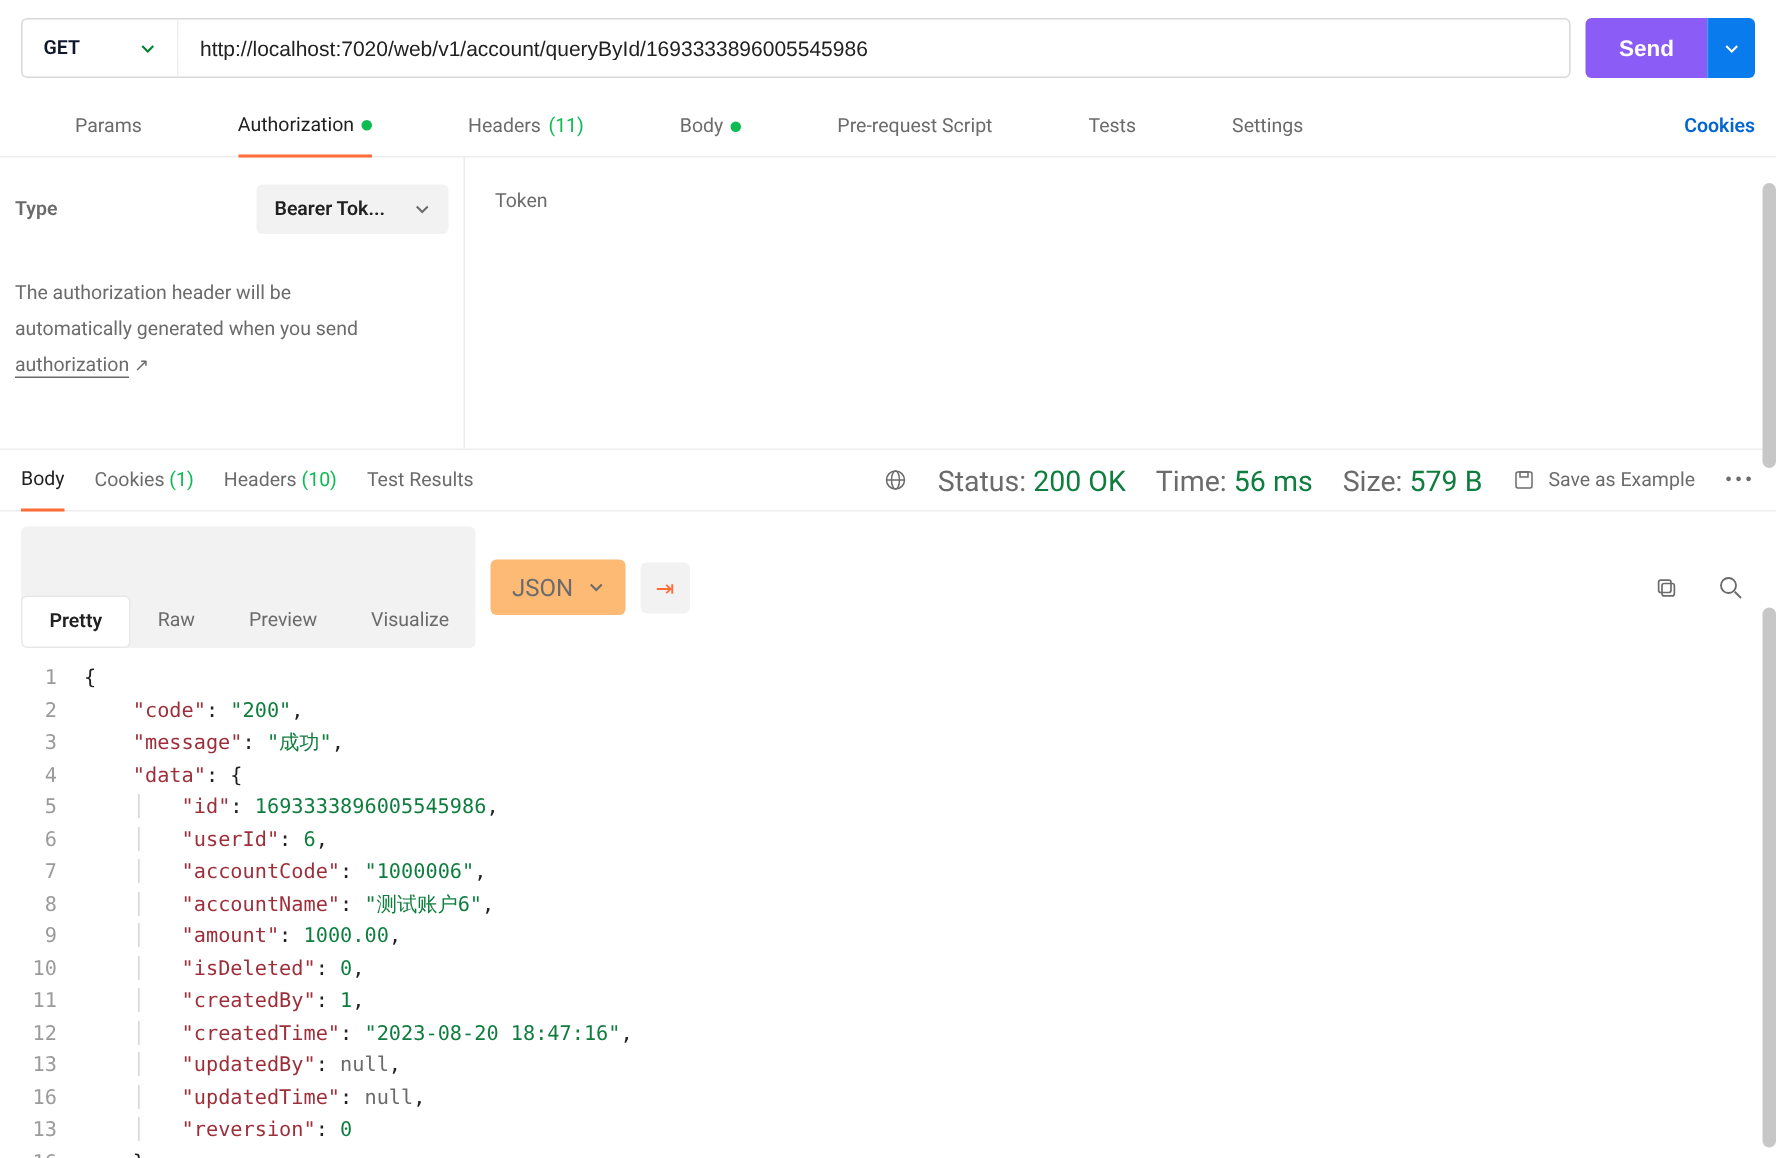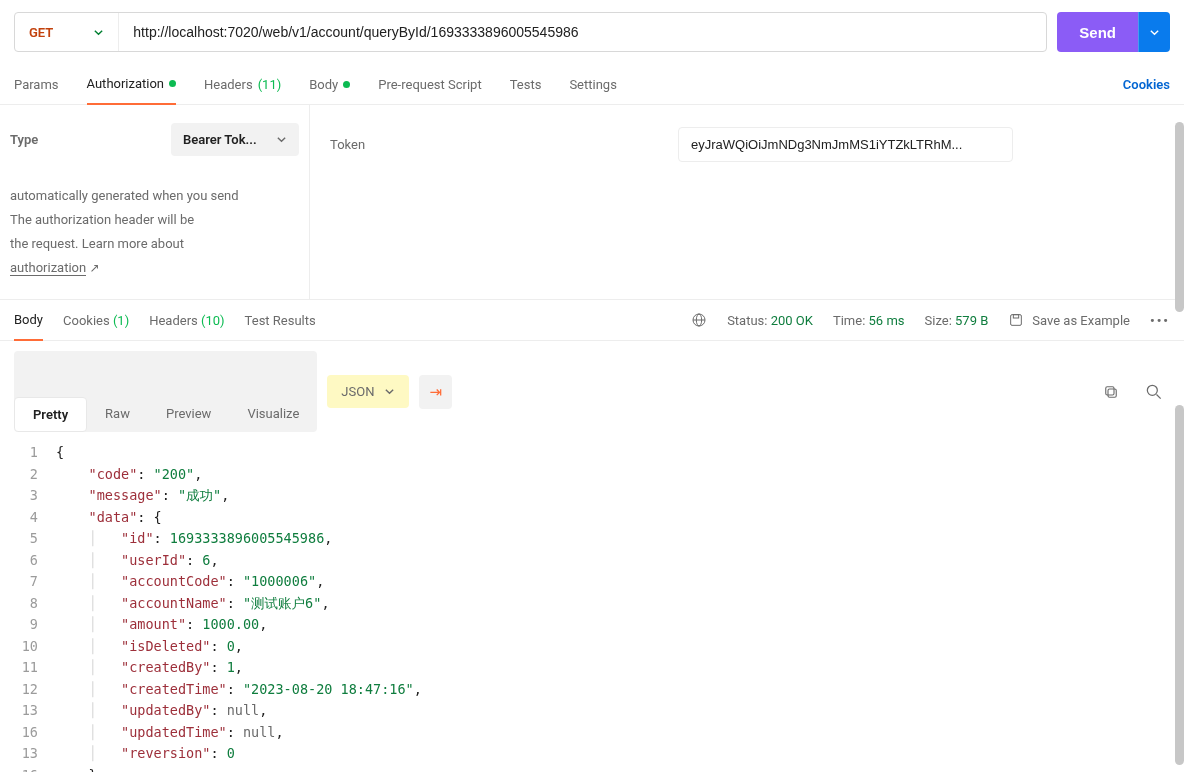--- a/index.html
+++ b/index.html
@@ -1,28 +1,28 @@
 <!DOCTYPE html>
 <html><head>
 <meta charset="utf-8">
 <style>
   *{margin:0;padding:0;box-sizing:border-box;}
   body{font-family:-apple-system,BlinkMacSystemFont,"Segoe UI",Roboto,sans-serif;font-size:13px;color:#212121;background:#fff;width:1184px;height:772px;overflow:hidden;position:relative;}
   .request-bar{display:flex;gap:10px;padding:12px 14px 12px 14px;align-items:center;}
   .method-url{display:flex;flex:1;border:1px solid #d8d8d8;border-radius:4px;height:40px;align-items:center;}
-  .method-select{display:flex;align-items:center;gap:40px;padding:0 14px;color:#c2410c;font-weight:600;border-right:1px solid #ededed;height:100%;cursor:pointer;font-size:13px;}
+  .method-select{display:flex;align-items:center;gap:40px;padding:0 14px;color:#0f172a;font-weight:600;border-right:1px solid #ededed;height:100%;cursor:pointer;font-size:13px;}
   .method-select svg{width:11px;height:11px;}
   .url-input{flex:1;border:none;outline:none;padding:0 14px;font-size:14px;color:#212121;}
   .send-group{display:flex;}
   .send-btn{background:#8b5cf6;color:#fff;border:none;padding:0 22px;height:40px;font-size:15px;font-weight:600;border-radius:4px 0 0 4px;cursor:pointer;}
   .send-dd{background:#097bed;color:#fff;border:none;border-left:1px solid rgba(255,255,255,.25);width:32px;height:40px;border-radius:0 4px 4px 0;cursor:pointer;display:flex;align-items:center;justify-content:center;}
   .send-dd svg{width:11px;height:11px;}
 
   .req-tabs{display:flex;align-items:center;padding:0 14px;gap:28px;border-bottom:1px solid #ededed;}
-  .req-tab{padding:12px 0;color:#6b6b6b;cursor:pointer;display:flex;align-items:center;gap:5px;font-size:13px;}
+  .req-tab{padding:12px 0;color:#6b6b6b;cursor:pointer;display:flex;align-items:center;gap:5px;font-size:13px;margin-left:36px;}
   .req-tab.active{color:#212121;border-bottom:2px solid #ff6c37;margin-bottom:-1px;}
   .dot{width:7px;height:7px;border-radius:50%;background:#0cbb52;display:inline-block;}
   .count{color:#0cbb52;}
   .spacer{flex:1;}
   .cookies-link{color:#0265d2;font-weight:600;cursor:pointer;}
 
   .auth-panel{display:flex;height:195px;border-bottom:1px solid #ededed;}
   .auth-left{width:310px;border-right:1px solid #ededed;padding:18px 10px;}
   .auth-row{display:flex;align-items:center;justify-content:space-between;}
   .auth-label{color:#6b6b6b;font-weight:600;}
@@ -32,31 +32,31 @@
   .auth-help .link{color:#6b6b6b;border-bottom:1px solid #6b6b6b;}
   .ext-icon{font-size:12px;}
   .auth-right{flex:1;padding:22px 20px;}
   .token-row{display:flex;align-items:center;gap:8px;}
   .token-label{color:#6b6b6b;width:340px;}
   .token-input{border:1px solid #ededed;border-radius:4px;padding:9px 12px;font-size:13px;width:335px;background:#fff;color:#212121;}
 
   .resp-bar{display:flex;align-items:center;padding:0 14px;gap:20px;border-bottom:1px solid #ededed;}
   .resp-tab{padding:12px 0;color:#6b6b6b;cursor:pointer;}
   .resp-tab.active{color:#212121;border-bottom:2px solid #ff6c37;margin-bottom:-1px;}
-  .resp-meta{color:#6b6b6b;font-size:13px;}
+  .resp-meta{color:#6b6b6b;font-size:19px;}
   .resp-meta .ok{color:#0f7d3e;}
   .globe{width:16px;height:16px;}
   .save-ex{display:flex;align-items:center;gap:8px;color:#6b6b6b;cursor:pointer;}
   .more-dots{letter-spacing:2px;color:#6b6b6b;cursor:pointer;font-weight:700;}
 
   .viewer-bar{display:flex;align-items:center;padding:10px 14px;gap:10px;}
   .view-tabs{display:flex;background:#f2f2f2;border-radius:4px;overflow:hidden;}
   .view-tab{padding:9px 18px;color:#6b6b6b;cursor:pointer;font-size:13px;margin-top:46px;}
   .view-tab.active{background:#fff;color:#212121;font-weight:600;border:1px solid #e8e8e8;border-radius:4px;}
-  .fmt-dd{background:#fef9c3;border-radius:4px;padding:9px 14px;display:flex;align-items:center;gap:10px;cursor:pointer;color:#6b6b6b;font-size:13px;}
+  .fmt-dd{background:#fdba74;border-radius:4px;padding:9px 14px;display:flex;align-items:center;gap:10px;cursor:pointer;color:#6b6b6b;font-size:16px;}
   .fmt-dd svg{width:11px;height:11px;}
   .wrap-btn{background:#f2f2f2;border-radius:4px;padding:8px 10px;cursor:pointer;}
   .wrap-icon{color:#ff6c37;font-size:15px;}
   .icon-btn{color:#6b6b6b;cursor:pointer;}
 
   .json-viewer{font-family:"SF Mono",Menlo,Consolas,monospace;font-size:13.5px;line-height:21.5px;padding:0 0 10px 0;}
   .json-line{display:flex;}
   .gutter{width:56px;text-align:right;padding-right:18px;color:#9b9b9b;user-select:none;}
   .code{white-space:pre;}
   .k{color:#9d2f3a;}
@@ -122,31 +122,29 @@
     <div class="auth-row">
       <span class="auth-label">Type</span>
       <div class="type-dd">
         <span>Bearer Tok...</span>
         <svg viewBox="0 0 12 12">
             <polyline class="chevron" points="2,4 6,8 10,4"></polyline>
           </svg>
       </div>
     </div>
     <div class="auth-help">
+      <div>The authorization header will be</div>
       <div>automatically generated when you send</div>
-      <div>The authorization header will be</div>
-      <div>the request. Learn more about</div>
       <span class="link">authorization</span>
       <span class="ext-icon"> ↗</span>
     </div>
   </div>
   <div class="auth-right">
     <div class="token-row">
       <span class="token-label">Token</span>
-      <input class="token-input" value="eyJraWQiOiJmNDg3NmJmMS1iYTZkLTRhM..." style="">
     </div>
   </div>
 </div>
 
 <div class="resp-bar">
   <div class="resp-tab active">Body</div>
   <div class="resp-tab">
     <span>Cookies</span>
     <span class="count">(1)</span>
   </div>

